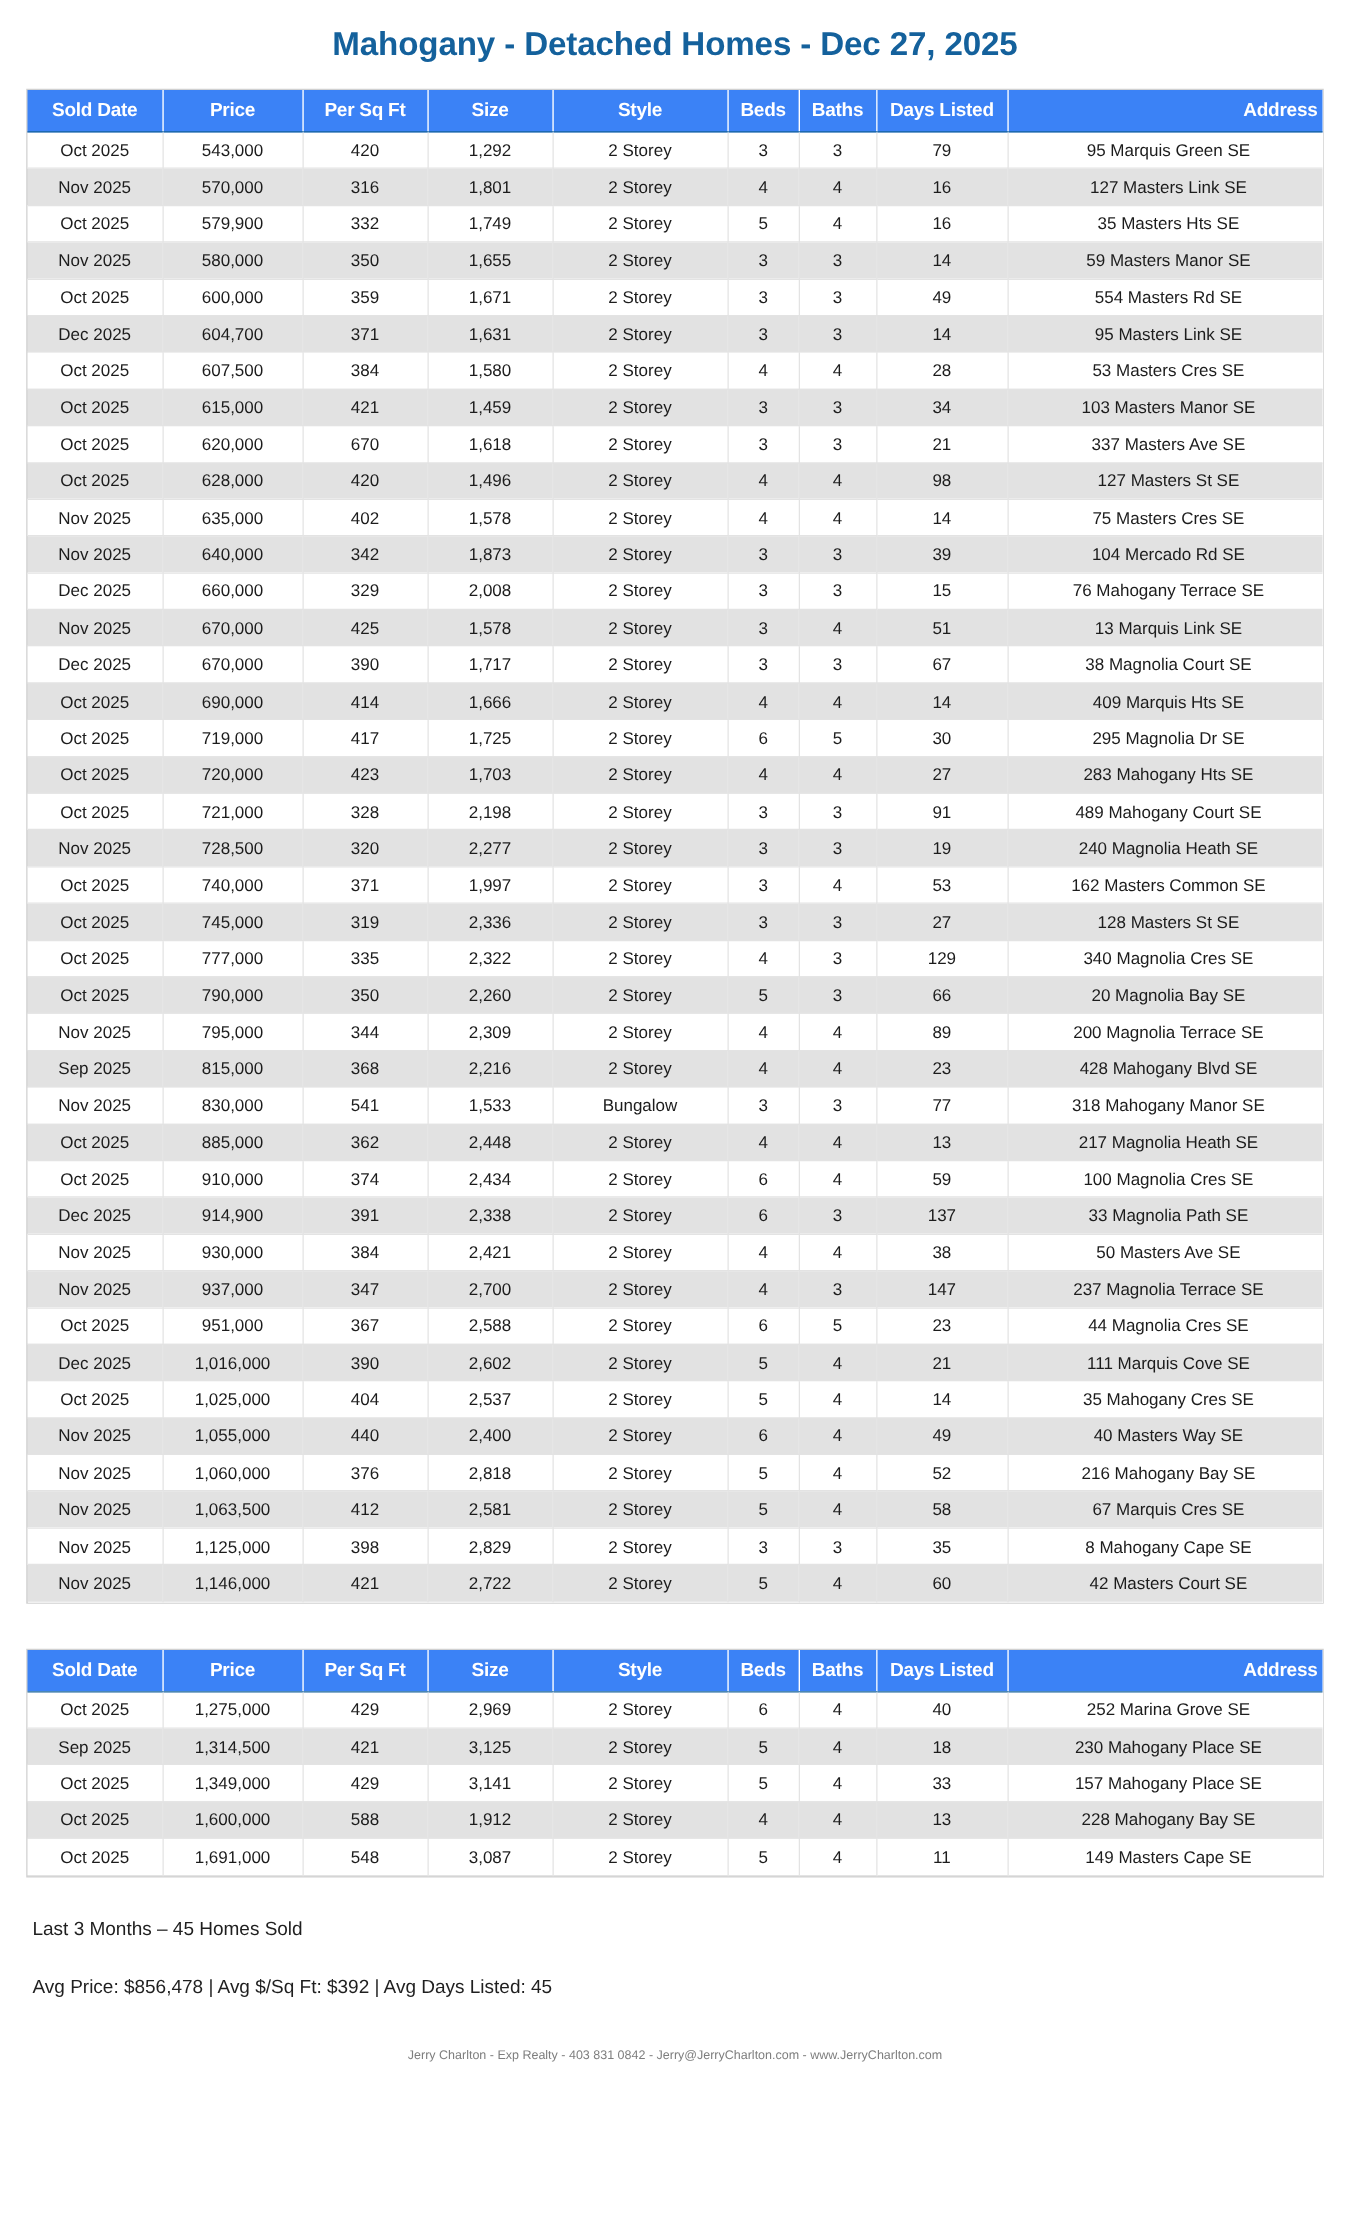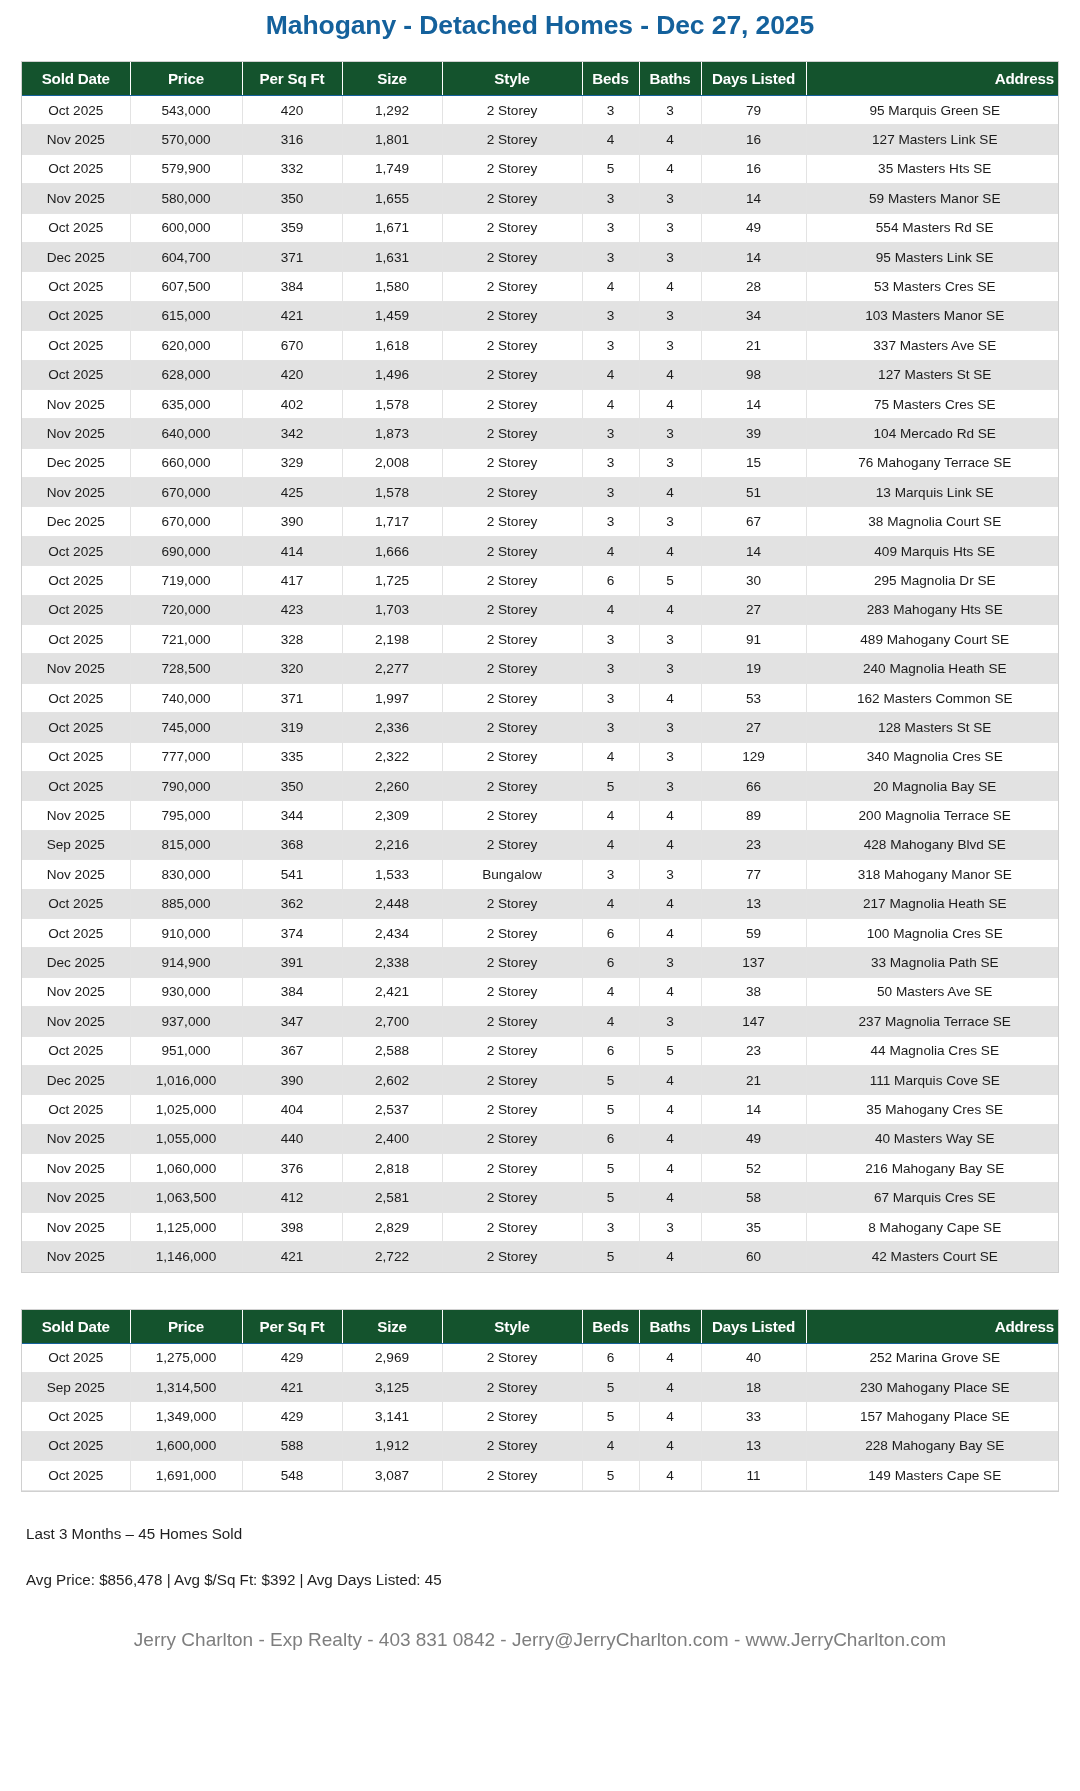--- a/index.html
+++ b/index.html
@@ -20,36 +20,36 @@
     height: 1791px;
     box-sizing: border-box;
     padding: 0 22px;
   }
   .page-title {
     text-align: center;
     color: #14619c;
     font-size: 26.5px;
     font-weight: bold;
     letter-spacing: -0.1px;
-    padding-top: 8px;
+    padding-top: 18px;
     padding-bottom: 0px;
     line-height: 34px;
   }
   .table-wrap {
     margin-top: 20px;
     box-shadow: 0 0 0 1px #d0d0d0;
   }
   table.sales {
     border-collapse: collapse;
     width: 1036px;
     table-layout: fixed;
     font-size: 13.5px;
   }
   table.sales thead th {
-    background: #14532d;
+    background: #3b82f6;
     color: #ffffff;
     font-weight: bold;
     font-size: 15.2px;
     height: 33px;
     padding: 0 4px;
     text-align: center;
     border-right: 1px solid #ffffff;
     border-bottom: 1px solid #15619c;
     white-space: nowrap;
     letter-spacing: -0.2px;
@@ -97,21 +97,21 @@
   .summary-line {
     font-size: 15.2px;
     color: #1f1f1f;
     line-height: 30px;
     margin-top: 16px;
   }
   .footer {
     margin-top: 34px;
     text-align: center;
     color: #7e7e7e;
-    font-size: 19px;
+    font-size: 10px;
   }
 </style>
 </head>
 <body>
 
 <div class="page">
 
   <div class="page-title">Mahogany - Detached Homes - Dec 27, 2025</div>
 
   <div class="table-wrap">

